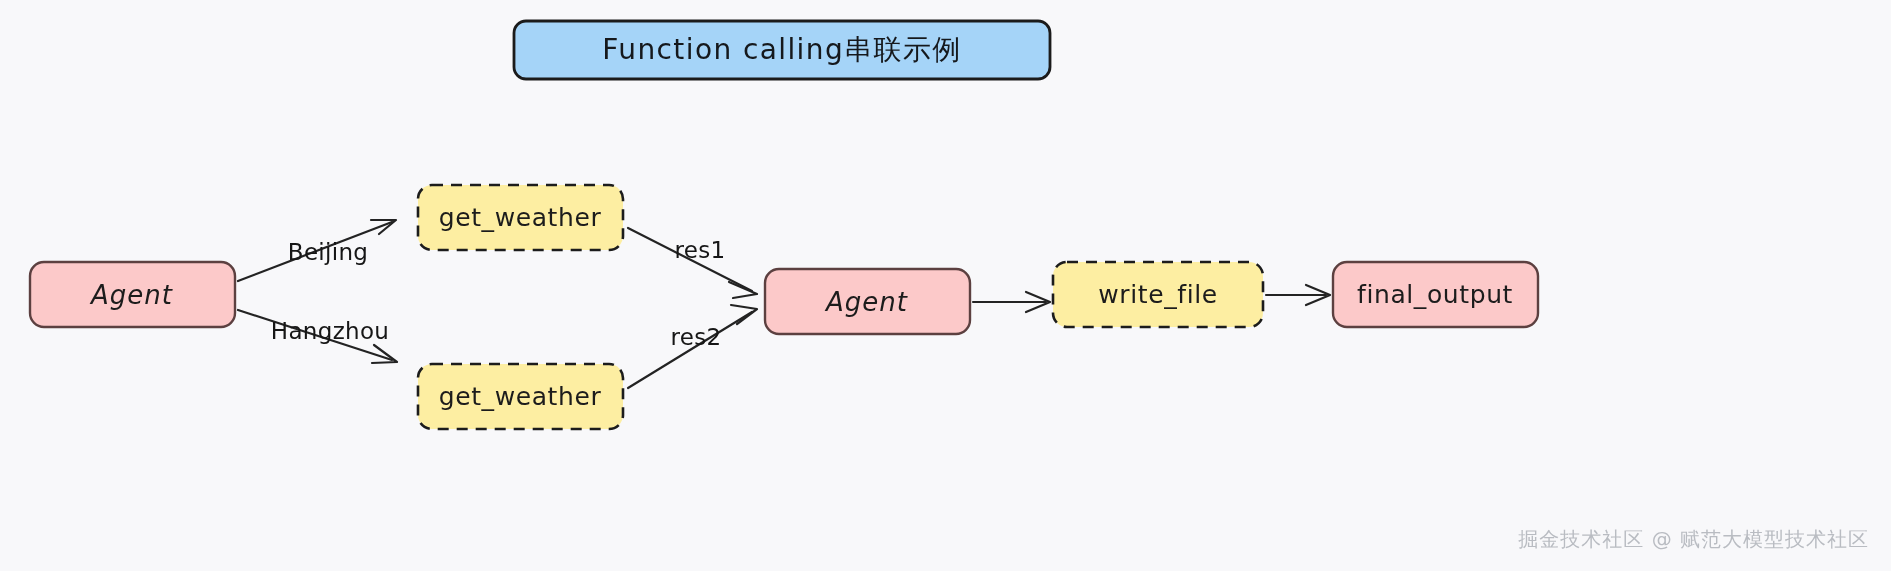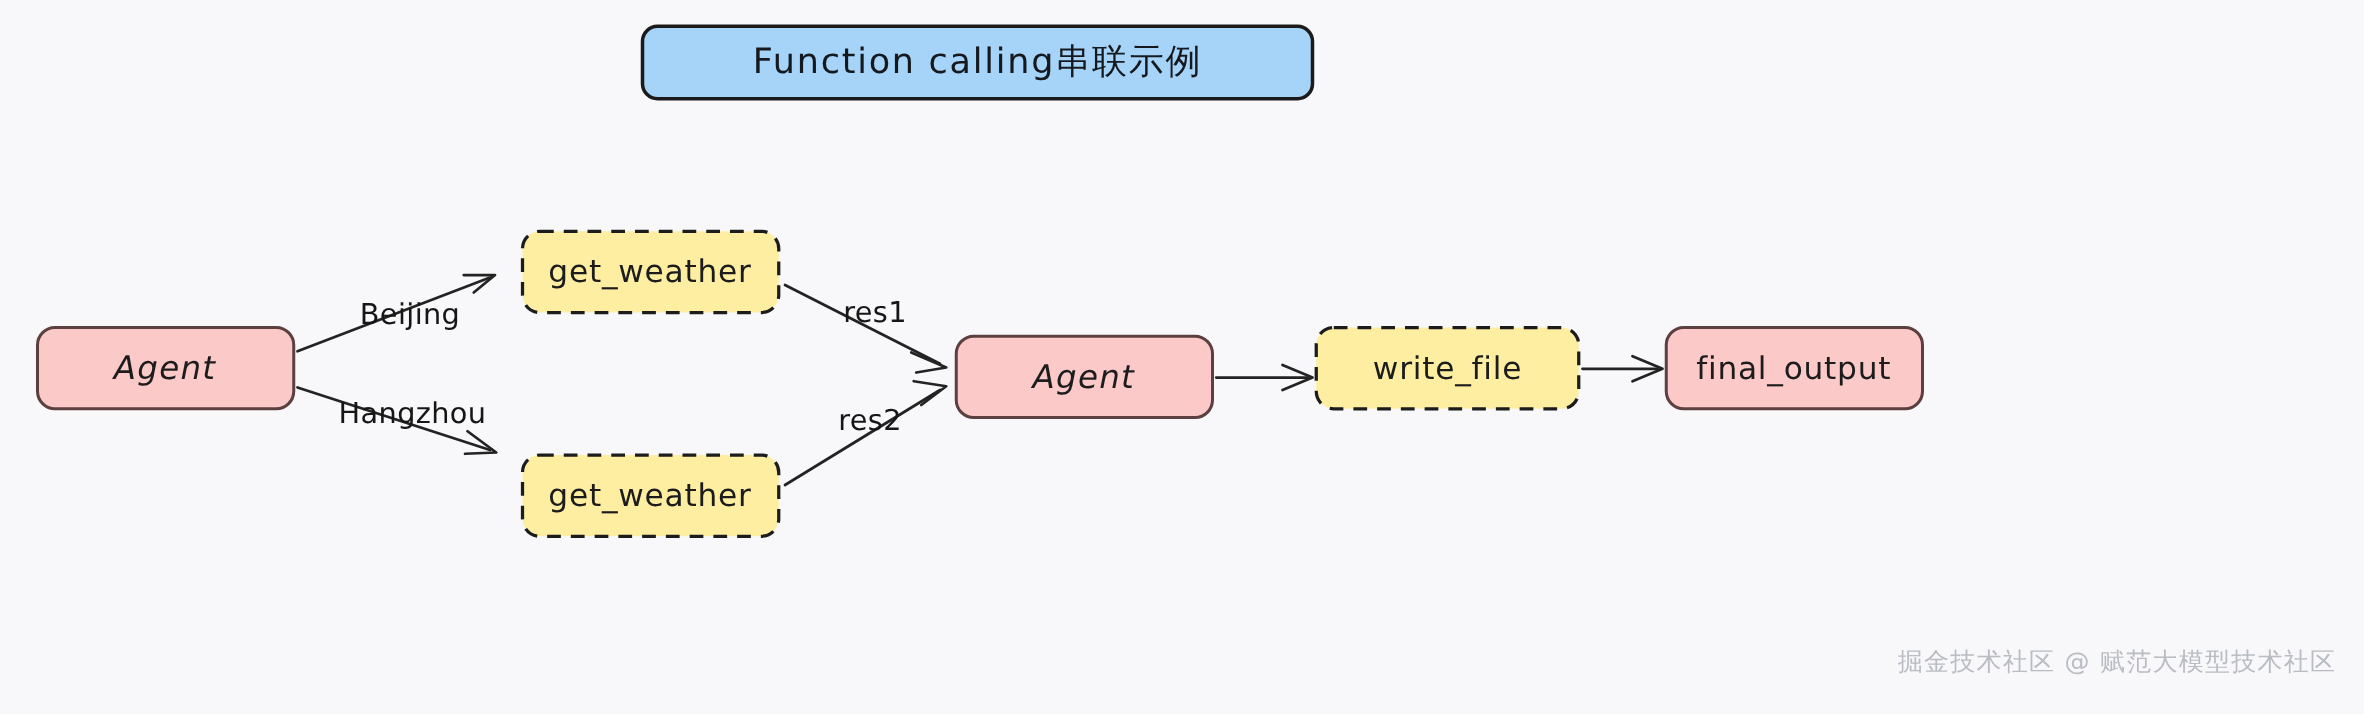--- a/index.html
+++ b/index.html
@@ -49,21 +49,21 @@
     font-family: "DejaVu Sans", sans-serif;
     font-size: 28px;
     fill: #15181c;
     text-anchor: middle;
     dominant-baseline: middle;
     letter-spacing: 1.4px;
   }
   .watermark {
     position: absolute;
     right: 22px;
-    bottom: 28px;
+    bottom: 18px;
     font-family: "DejaVu Sans", sans-serif;
     font-size: 20px;
     color: #b9bcc2;
     letter-spacing: 1px;
     white-space: nowrap;
     user-select: none;
   }
   .edge-line {
     fill: none;
     stroke: #232323;

